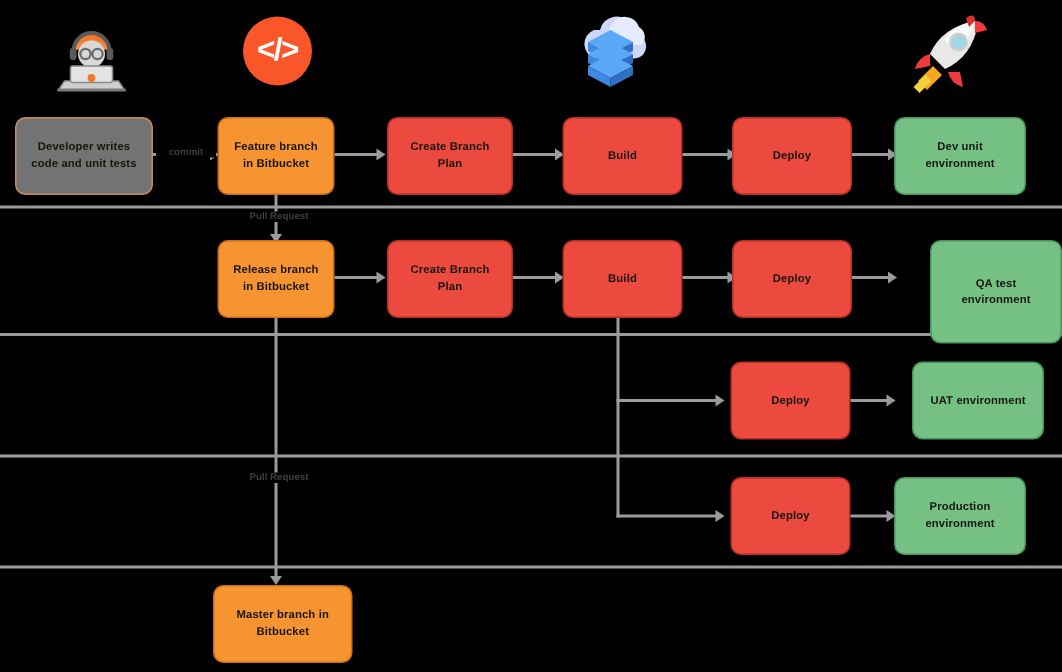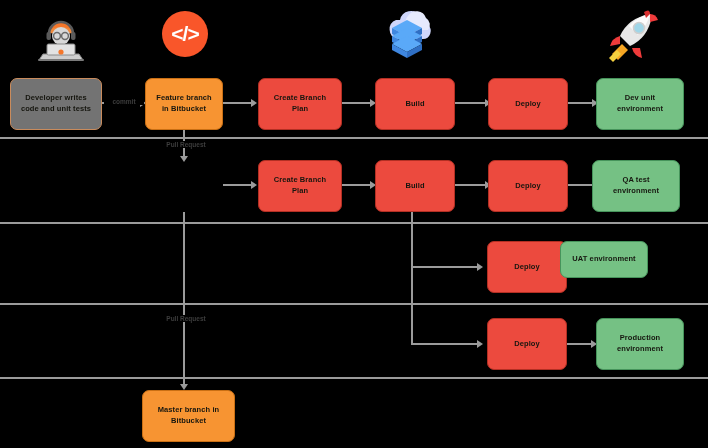--- a/index.html
+++ b/index.html
@@ -208,55 +208,56 @@
 
   <div class="conn h" style="left:568px; top:102px; width:26px;"></div>
   <div class="arrow-r" style="left:592px; top:99px;"></div>
 
   <div class="node green" style="left:596px; top:78px; width:88px; height:52px;">Dev unit environment</div>
 
   <div class="conn v" style="left:183px; top:130px; height:30px;"></div>
   <div class="arrow-d" style="left:180px; top:156px;"></div>
   <div class="edge-label" style="left:156px; top:141px; width:56px;">Pull Request</div>
 
+  <div class="node orange" style="left:145px; top:160px; width:78px; height:52px;">Release branch in Bitbucket</div>
 
   <div class="conn h" style="left:223px; top:184px; width:30px;"></div>
   <div class="arrow-r" style="left:251px; top:181px;"></div>
 
   <div class="node red" style="left:258px; top:160px; width:84px; height:52px;">Create Branch Plan</div>
 
   <div class="conn h" style="left:342px; top:184px; width:30px;"></div>
   <div class="arrow-r" style="left:370px; top:181px;"></div>
 
   <div class="node red" style="left:375px; top:160px; width:80px; height:52px;">Build</div>
 
   <div class="conn h" style="left:455px; top:184px; width:32px;"></div>
   <div class="arrow-r" style="left:485px; top:181px;"></div>
 
   <div class="node red" style="left:488px; top:160px; width:80px; height:52px;">Deploy</div>
 
   <div class="conn h" style="left:568px; top:184px; width:26px;"></div>
   <div class="arrow-r" style="left:592px; top:181px;"></div>
 
-  <div class="node green" style="left:592px; top:160px; width:88px; height:52px;">QA test environment</div>
+  <div class="node green" style="left:620px; top:160px; width:88px; height:69px;">QA test environment</div>
 
   <div class="conn v" style="left:411px; top:212px; height:133px;"></div>
 
   <div class="conn h" style="left:411px; top:266px; width:68px;"></div>
   <div class="arrow-r" style="left:477px; top:263px;"></div>
 
   <div class="conn h" style="left:411px; top:343px; width:68px;"></div>
   <div class="arrow-r" style="left:477px; top:340px;"></div>
 
   <div class="node red" style="left:487px; top:241px; width:80px; height:52px;">Deploy</div>
 
   <div class="conn h" style="left:567px; top:266px; width:26px;"></div>
   <div class="arrow-r" style="left:591px; top:263px;"></div>
 
-  <div class="node green" style="left:560px; top:241px; width:88px; height:37px;">UAT environment</div>
+  <div class="node green" style="left:608px; top:241px; width:88px; height:52px;">UAT environment</div>
 
   <div class="node red" style="left:487px; top:318px; width:80px; height:52px;">Deploy</div>
 
   <div class="conn h" style="left:567px; top:343px; width:26px;"></div>
   <div class="arrow-r" style="left:591px; top:340px;"></div>
 
   <div class="node green" style="left:596px; top:302px; width:88px; height:52px;margin-top:16px;">Production environment</div>
 
   <div class="conn v" style="left:183px; top:212px; height:176px;"></div>
   <div class="arrow-d" style="left:180px; top:384px;"></div>

